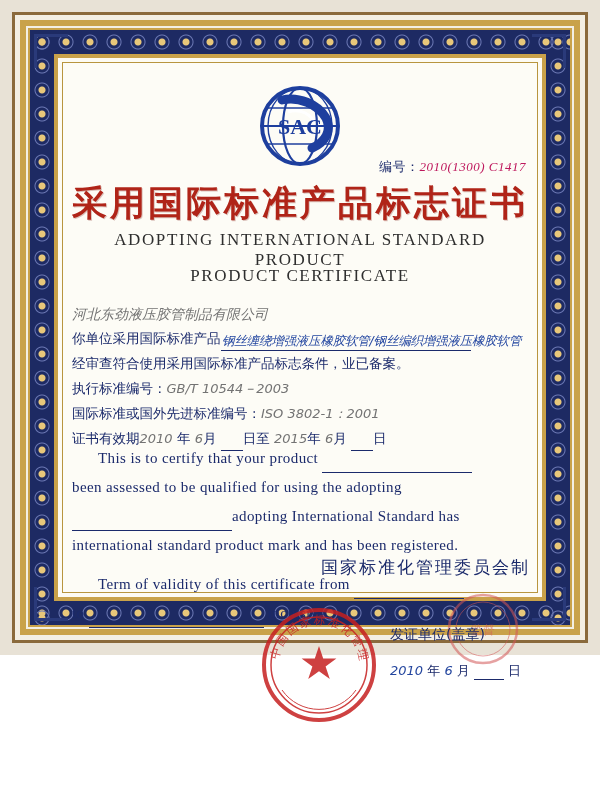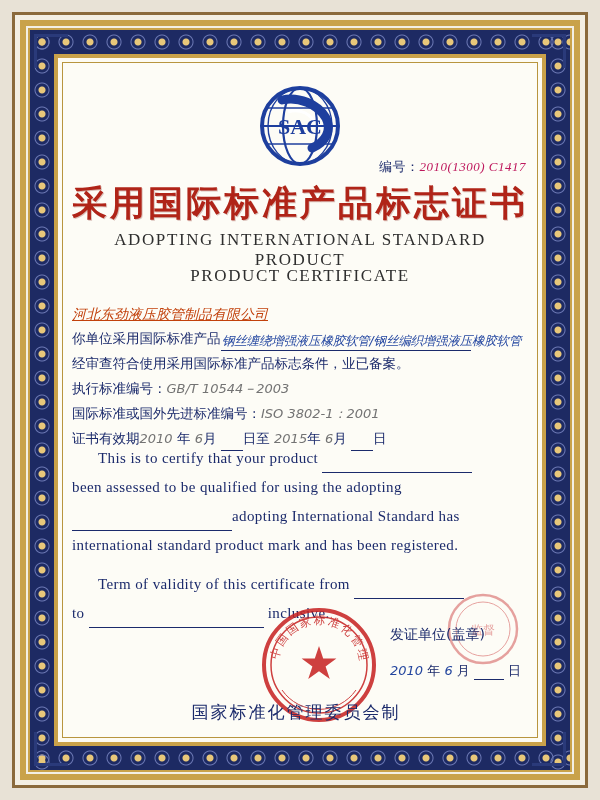--- a/index.html
+++ b/index.html
@@ -11,21 +11,21 @@
     width: 600px;
     height: 800px;
     overflow: hidden;
     font-family: "Liberation Serif", serif;
   }
 
   
   #certificate {
     position: relative;
     width: 600px;
-    height: 800px;
+    height: 655px;
     background: #e8e2d6;
     box-sizing: border-box;
   }
 
   
   .border-outer {
     position: absolute;
     left: 12px; top: 12px; right: 12px; bottom: 12px;
     border: 3px solid #8a6a3c;
     background: #f3efe4;
@@ -197,24 +197,23 @@
     vertical-align: bottom;
     height: 15px;
   }
 
   
   .company-hw {
     position: absolute;
     top: 0px;
     left: 0px;
     font-size: 14px;
-    color: #c2410c;
+    color: #737373;
     font-style: italic;
     font-family: "DejaVu Sans", sans-serif;
-    text-decoration: underline;
   }
   .product-hw {
     position: absolute;
     top: 26px;
     left: 150px;
     font-size: 12.5px;
     color: #2346a0;
     font-style: italic;
     font-family: "DejaVu Sans", sans-serif;
     letter-spacing: -0.2px;
@@ -265,22 +264,22 @@
     left: 320px;
     color: #1b2a6b;
     font-family: "DejaVu Sans", sans-serif;
     font-size: 13px;
   }
   .issue-date .hw { color: #23459e; font-style: italic; }
 
   .footer {
     position: absolute;
     bottom: 6px;
-    left: 0; right: 8px;
-    text-align: center;
+    left: 0; right: 0;
+    text-align: right;
     color: #1b2a6b;
     font-family: "DejaVu Sans", sans-serif;
     font-size: 17px;
     letter-spacing: 2px;
   }
 </style>
 </head>
 <body>
 
 <div id="certificate">

